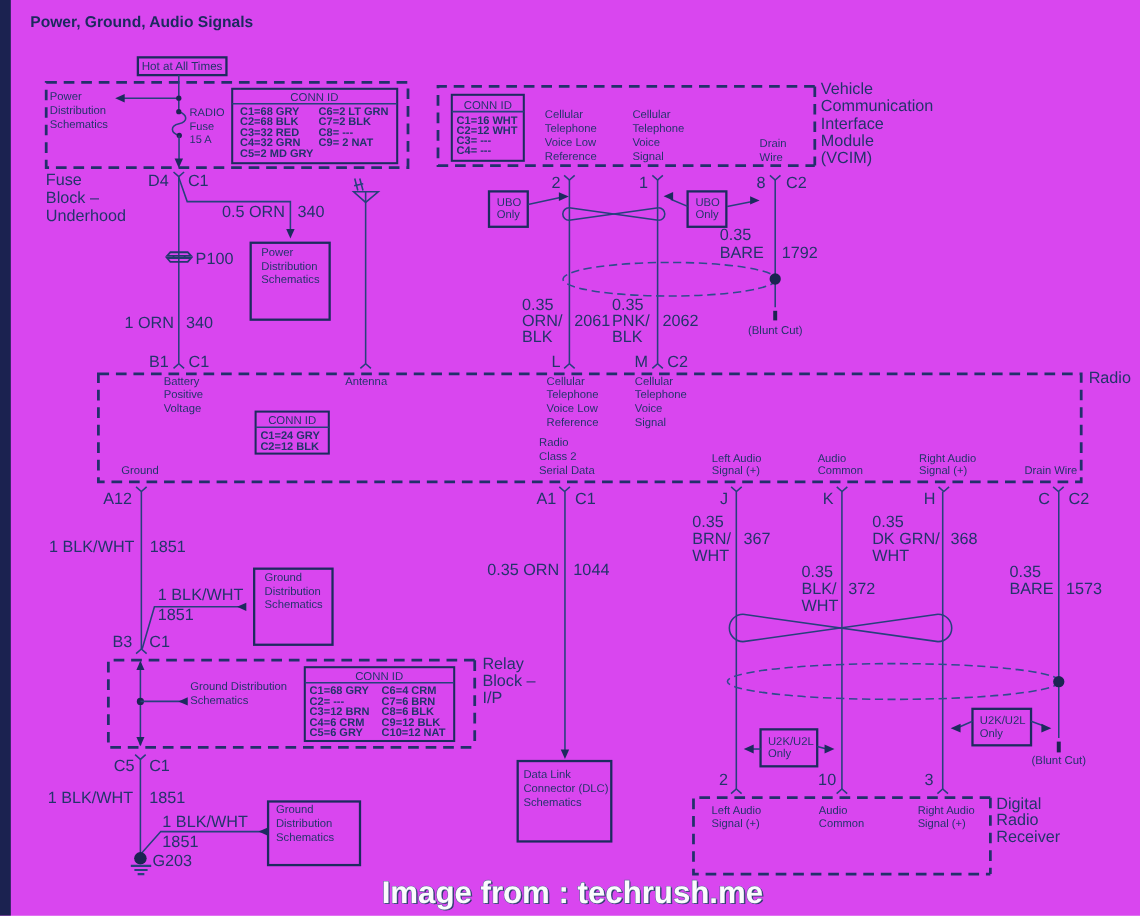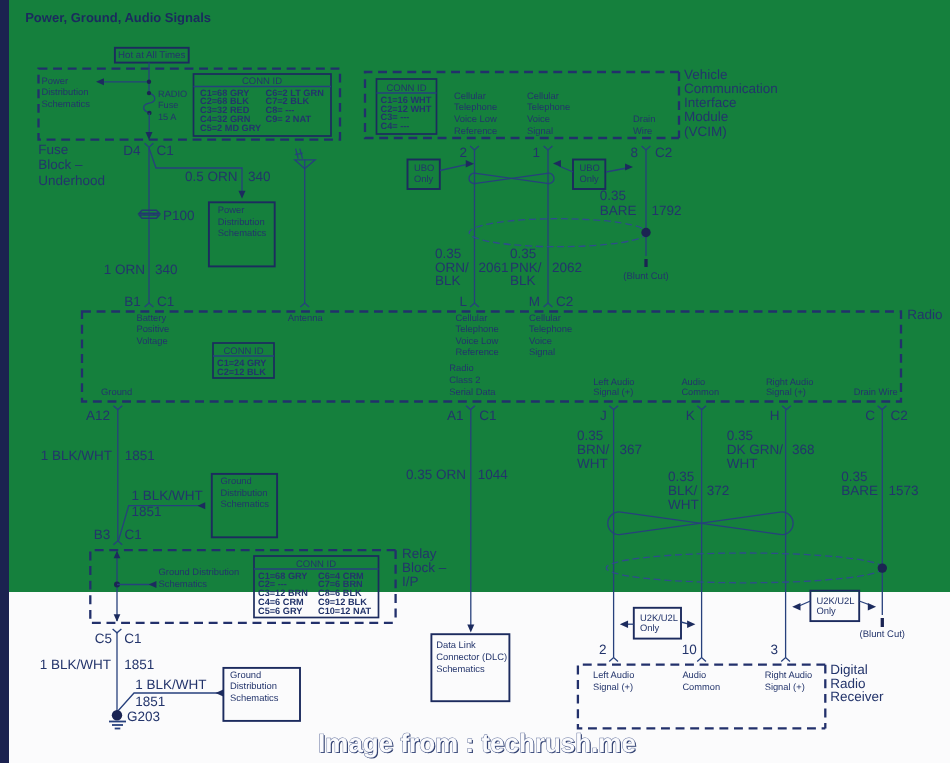--- a/index.html
+++ b/index.html
@@ -1,17 +1,17 @@
 <!DOCTYPE html>
 <html><head>
 <meta charset="utf-8">
 <style>
   html,body{margin:0;padding:0;}
   body{width:950px;height:763px;background:#fbfbfc;font-family:"Liberation Sans",sans-serif;overflow:hidden;}
-  #root{position:relative;width:950px;height:592px;background:#15803d;}
+  #root{position:relative;width:950px;height:763px;background:#d946ef;}
   #leftbar{position:absolute;left:0;top:0;width:9px;height:763px;background:#1b2250;}
   #diag{position:absolute;left:0;top:0;}
   .ln{stroke:#27407c;stroke-width:1.3;fill:none;}
   .ln2{stroke:#27407c;stroke-width:1.3;fill:none;}
   .ln3{stroke:#23396f;stroke-width:1.5;fill:none;}
   .dsh{stroke:#22306b;stroke-width:2.3;fill:none;stroke-dasharray:8.9 5.7;}
   .dsh2{stroke:#2f4c8c;stroke-width:1.3;fill:none;stroke-dasharray:6.9 3.8;}
   .bx{stroke:#1c2b5e;stroke-width:1.9;fill:none;}
   .bx2{stroke:#1c2b5e;stroke-width:1.7;fill:none;}
   text{fill:#1d3a76;font-family:"Liberation Sans",sans-serif;-webkit-font-smoothing:antialiased;}

